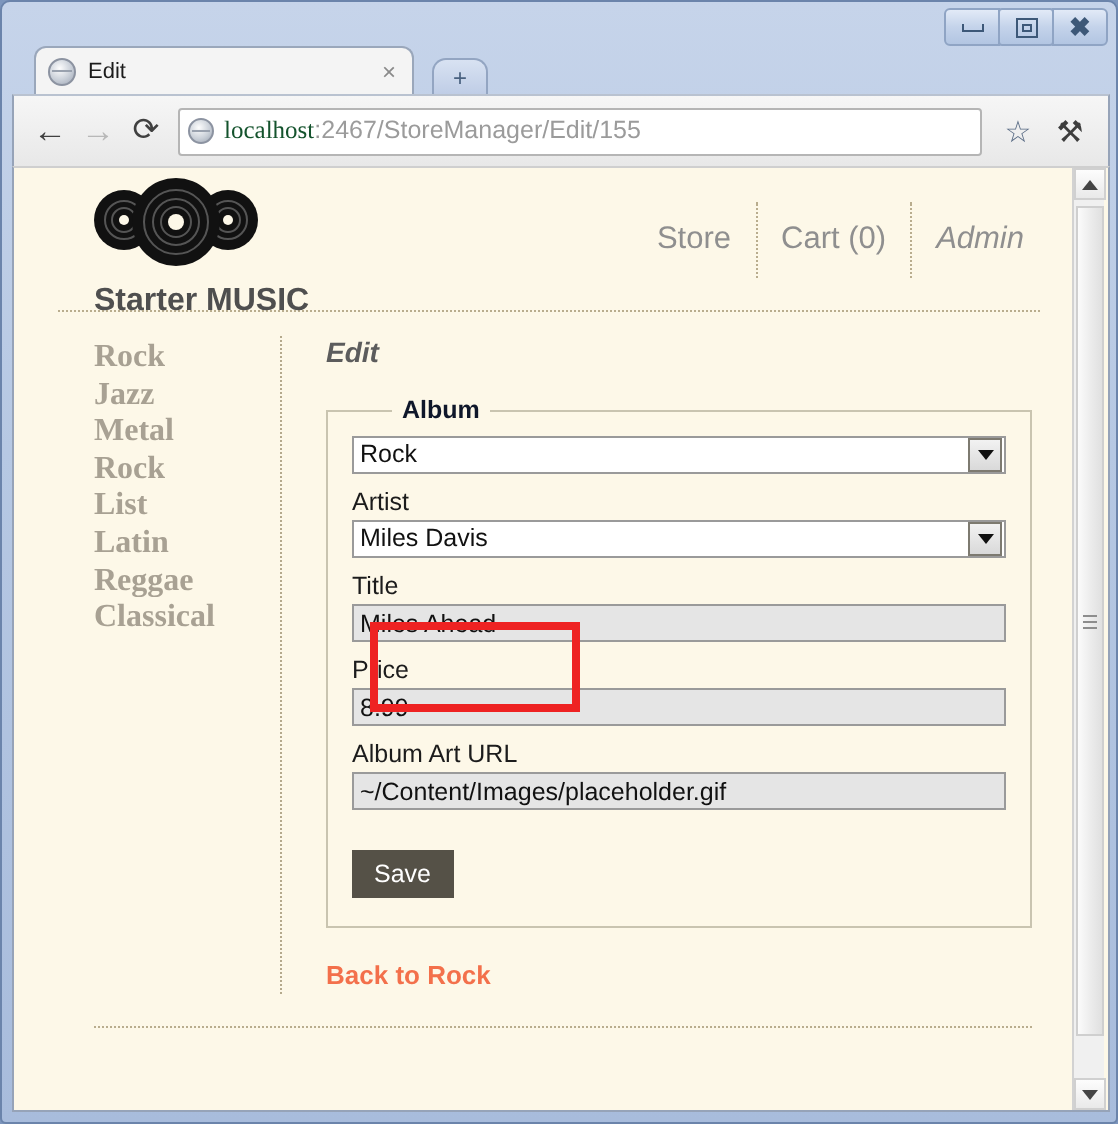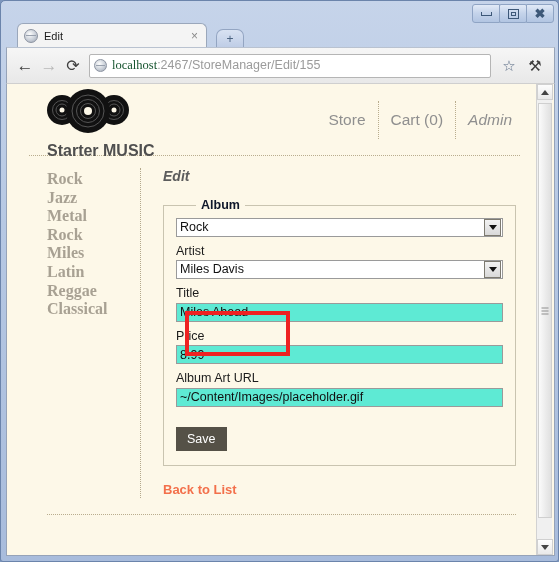--- a/index.html
+++ b/index.html
@@ -239,21 +239,21 @@
   .field { margin-bottom: 7px; position: relative; }
   .field-label {
     display: block; font-size: 12.5px; color: #1c1c1c;
     margin-bottom: 1px; line-height: 15px;
   }
   .field input[type=text] {
     width: 100%; height: 19px;
     font-family: "Liberation Sans", sans-serif;
     font-size: 12.5px; color: #111;
     border: 1px solid #9a9a9a;
-    background: #5eead4;
+    background: #e5e5e5;
     padding: 1px 3px;
     border-radius: 0;
   }
   .select-wrap {
     position: relative; width: 100%; height: 19px;
     border: 1px solid #9a9a9a; background: #fff;
     display: flex; align-items: center;
   }
   .select-value {
     font-size: 12.5px; color: #111; padding-left: 3px;
@@ -411,21 +411,21 @@
       </div>
 
       <div class="content-row">
 
         <nav class="genre-menu">
           <ul>
             <li>Rock</li>
             <li>Jazz</li>
             <li>Metal</li>
             <li>Rock</li>
-            <li>Miles</li>
+            <li>List</li>
             <li>Latin</li>
             <li>Reggae</li>
             <li>Classical</li>
           </ul>
         </nav>
 
         <div class="main-col">
           <h2 class="page-title">Edit</h2>
 
           <fieldset class="album">
@@ -461,21 +461,21 @@
             </div>
 
             <div class="field">
               <label class="field-label">Album Art URL</label>
               <input type="text" value="~/Content/Images/placeholder.gif" style="">
             </div>
 
             <button class="save-btn">Save</button>
           </fieldset>
 
-          <a class="back-link" href="#">Back to List</a>
+          <a class="back-link" href="#">Back to Rock</a>
         </div>
       </div>
 
       <div class="footer-rule"></div>
     </div>
 
     <div class="annot-box"></div>
   </div>
 
   <div class="scrollbar">

